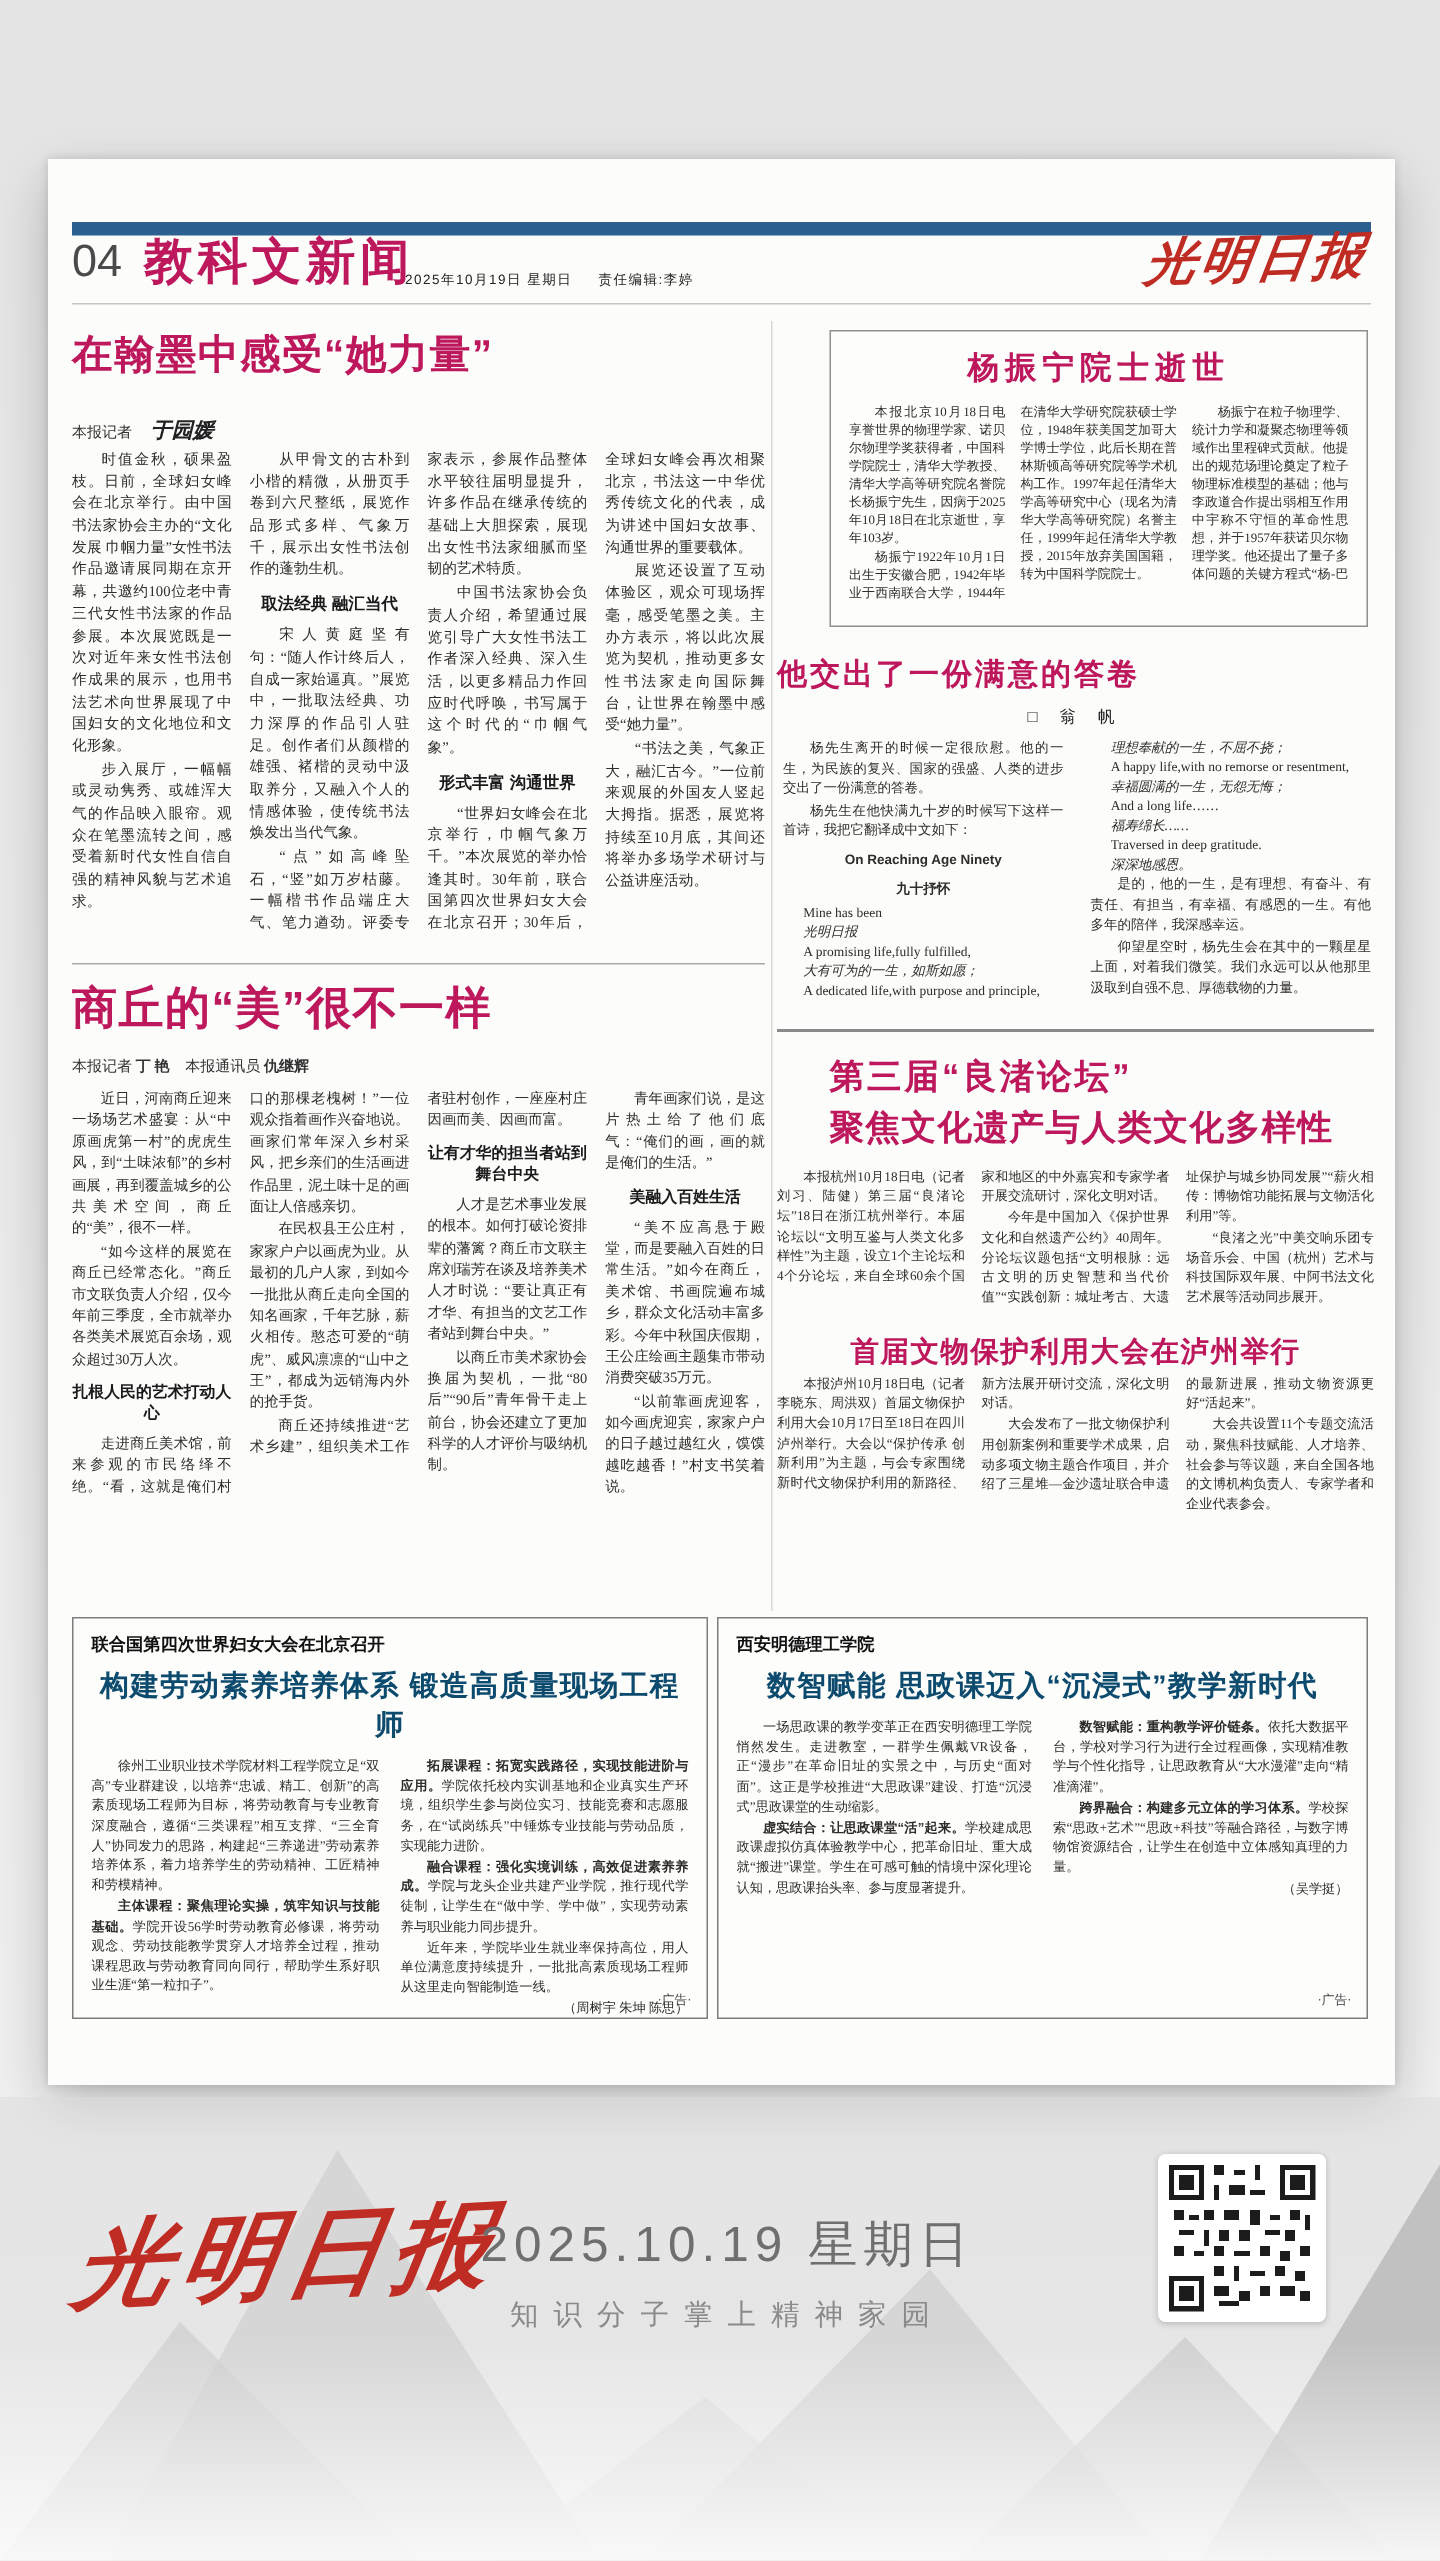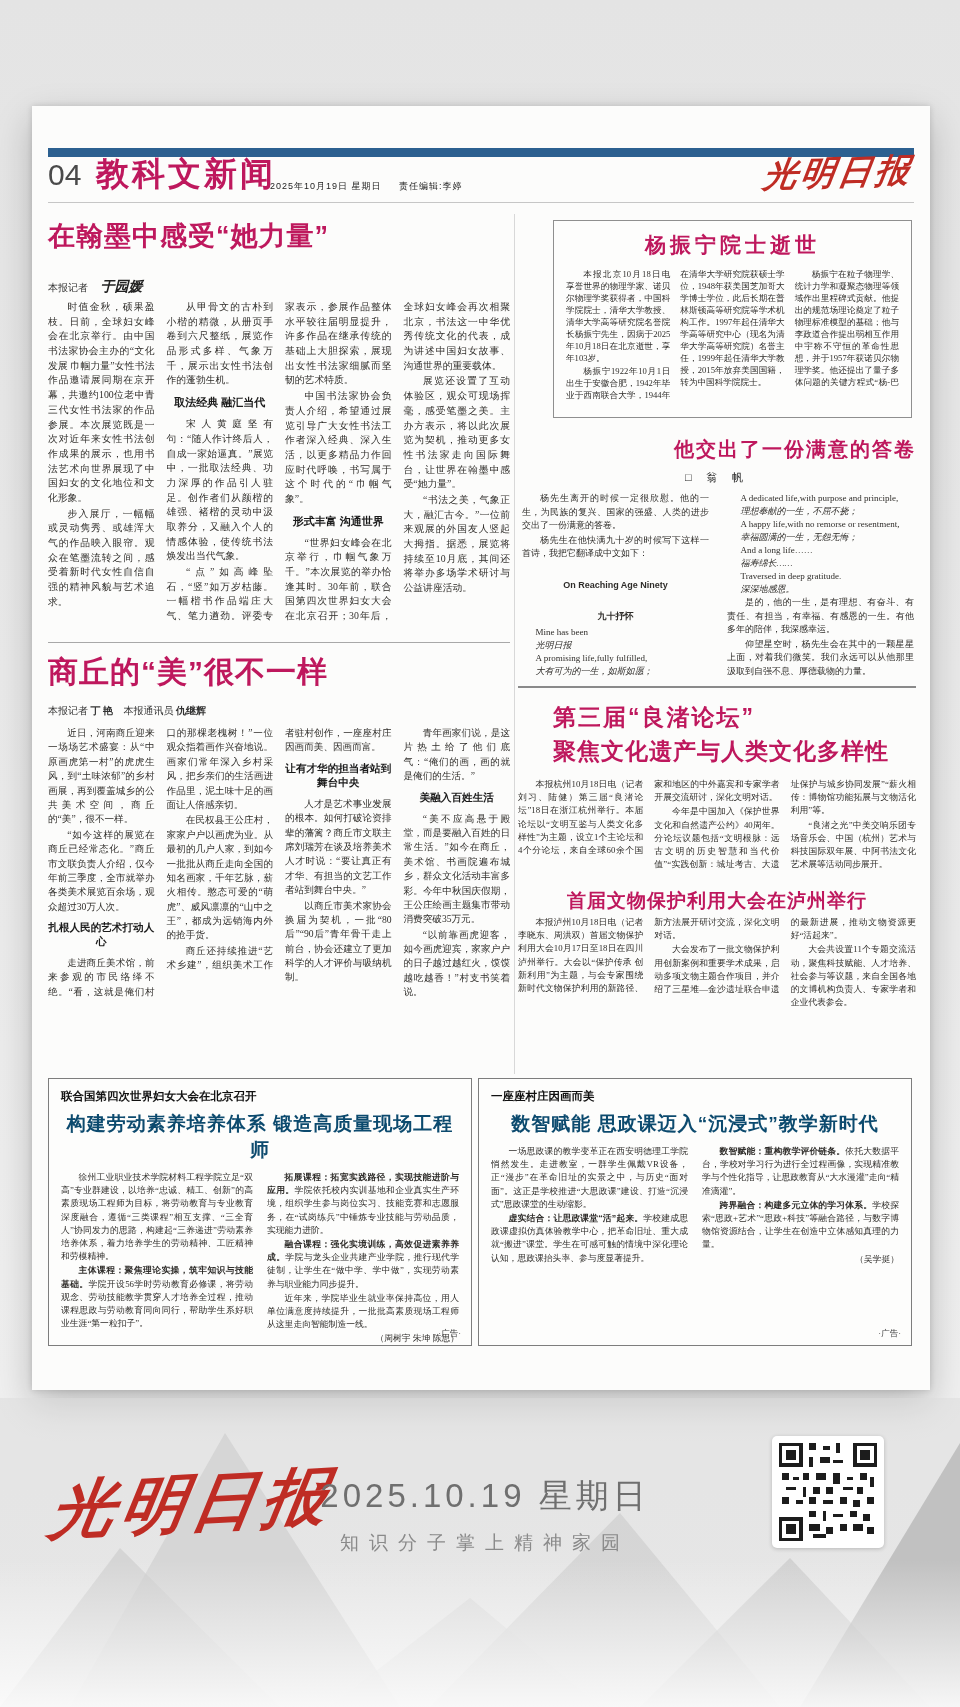--- a/index.html
+++ b/index.html
@@ -40,24 +40,24 @@
   .a2-body{left:16px;top:620px;width:462px;height:352px;column-count:4;column-gap:12px;font-size:9.6px;}
   .a2-body .colsub{font-size:10.6px;}
   .vrule{left:482px;top:108px;height:860px;border-left:1px solid #d8d8d8;}
   
   .yang-box{left:521px;top:114px;width:359px;height:198px;border:1px solid #8f8f8f;background:#fdfdfc;
             padding:8px 12px;box-sizing:border-box;overflow:hidden;}
   .yang-title{text-align:center;font-size:21px;font-weight:700;letter-spacing:4px;margin:2px 0 9px;
             font-family:"Liberation Sans","DejaVu Sans",sans-serif;}
   .yang-body{column-count:3;column-gap:10px;font-size:8.6px;height:142px;}
   .yang-body p{line-height:1.4;}
-  .wf-title{left:486px;top:330px;width:398px;text-align:right;font-size:20px;font-weight:900;letter-spacing:2px;}
+  .wf-title{left:486px;top:330px;width:398px;text-align:left;font-size:20px;font-weight:900;letter-spacing:2px;}
   .wf-author{left:486px;top:364px;width:398px;text-align:center;font-size:11px;color:#222;letter-spacing:6px;}
   .wf-body{left:490px;top:386px;width:392px;height:188px;column-count:2;column-gap:18px;font-size:9px;}
-  .poem-title{text-align:center;font-weight:bold;text-indent:0 !important;margin:18px 0 2px !important;
+  .poem-title{text-align:center;font-weight:bold;text-indent:0 !important;margin:6px 0 2px !important;
               font-family:"Liberation Sans","DejaVu Sans",sans-serif;}
   .pl{text-indent:1.5em !important;margin:0 !important;line-height:1.45 !important;}
   .pl.en{font-family:"Liberation Serif","DejaVu Serif",serif;}
   .pl.zh{font-style:italic;}
   .r-rule{left:486px;top:580px;width:398px;border-top:2px solid #8a8a8a;}
   .lz-t1{left:521px;top:596px;width:360px;font-size:23px;font-weight:900;letter-spacing:2px;}
   .lz-t2{left:521px;top:630px;width:360px;font-size:23px;font-weight:900;letter-spacing:1px;}
   .lz-body{left:486px;top:672px;width:398px;height:102px;column-count:3;column-gap:11px;font-size:8.8px;}
   .luz-title{left:486px;top:782px;width:398px;text-align:center;font-size:19px;font-weight:900;letter-spacing:1px;}
   .luz-body{left:486px;top:810px;width:398px;height:154px;column-count:3;column-gap:11px;font-size:8.8px;}
@@ -203,21 +203,21 @@
         <p><b>主体课程：聚焦理论实操，筑牢知识与技能基础。</b><span>学院开设56学时劳动教育必修课，将劳动观念、劳动技能教学贯穿人才培养全过程，推动课程思政与劳动教育同向同行，帮助学生系好职业生涯“第一粒扣子”。</span></p>
         <p><b>拓展课程：拓宽实践路径，实现技能进阶与应用。</b><span>学院依托校内实训基地和企业真实生产环境，组织学生参与岗位实习、技能竞赛和志愿服务，在“试岗练兵”中锤炼专业技能与劳动品质，实现能力进阶。</span></p>
         <p><b>融合课程：强化实境训练，高效促进素养养成。</b><span>学院与龙头企业共建产业学院，推行现代学徒制，让学生在“做中学、学中做”，实现劳动素养与职业能力同步提升。</span></p>
         <p>近年来，学院毕业生就业率保持高位，用人单位满意度持续提升，一批批高素质现场工程师从这里走向智能制造一线。</p>
         <p class="attrib">（周树宇 朱坤 陈思）</p>
       </div>
       <div class="ad-mark">·广告·</div>
     </div>
 
     <div class="abs ad-box ad-right">
-      <div class="ad-school">一座座村庄因画而美</div>
+      <div class="ad-school">西安明德理工学院</div>
       <div class="ad-title">数智赋能  思政课迈入“沉浸式”教学新时代</div>
       <div class="ad-body col-body">
         <p>一场思政课的教学变革正在西安明德理工学院悄然发生。走进教室，一群学生佩戴VR设备，正“漫步”在革命旧址的实景之中，与历史“面对面”。这正是学校推进“大思政课”建设、打造“沉浸式”思政课堂的生动缩影。</p>
         <p><b>虚实结合：让思政课堂“活”起来。</b><span>学校建成思政课虚拟仿真体验教学中心，把革命旧址、重大成就“搬进”课堂。学生在可感可触的情境中深化理论认知，思政课抬头率、参与度显著提升。</span></p>
         <p><b>数智赋能：重构教学评价链条。</b><span>依托大数据平台，学校对学习行为进行全过程画像，实现精准教学与个性化指导，让思政教育从“大水漫灌”走向“精准滴灌”。</span></p>
         <p><b>跨界融合：构建多元立体的学习体系。</b><span>学校探索“思政+艺术”“思政+科技”等融合路径，与数字博物馆资源结合，让学生在创造中立体感知真理的力量。</span></p>
         <p class="attrib">（吴学挺）</p>
       </div>
       <div class="ad-mark">·广告·</div>
     </div>

